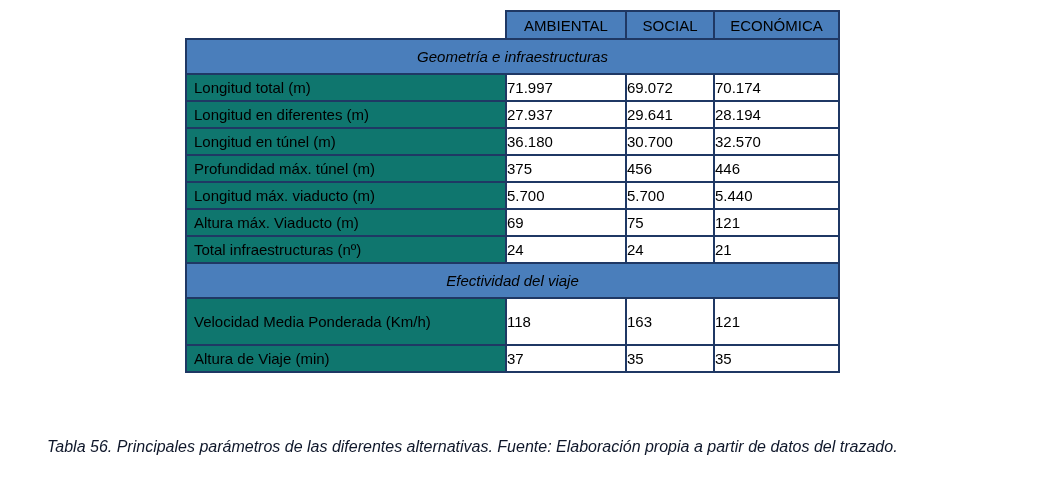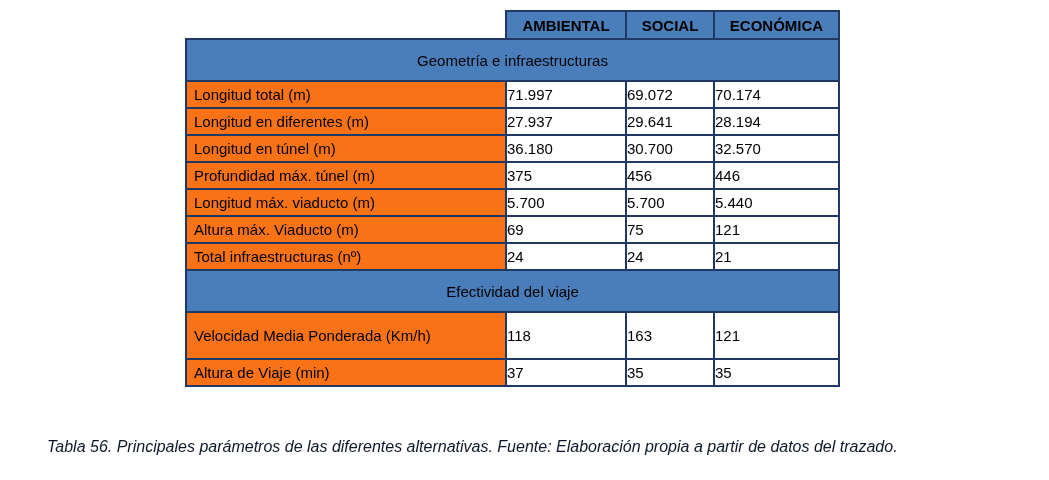--- a/index.html
+++ b/index.html
@@ -32,36 +32,35 @@
     white-space: nowrap;
   }
   .params-table td.blank {
     border: none;
     background: #ffffff;
   }
   .params-table th.col-head {
     background: #4A7EBB;
     text-align: center;
     padding: 0 4px;
-    font-weight: bold;
   }
   .params-table tr.section-row td {
     background: #4A7EBB;
     text-align: center;
   }
   .params-table td.label-cell {
-    background: #f97316;
+    background: #0f766e;
     text-align: left;
     padding-left: 7px;
   }
   .params-table td.value-cell {
     background: #ffffff;
   }
   tr.r-head    { height: 28px; }
-  tr.section-row { height: 42px; }
+  tr.section-row { height: 35px; font-style: italic; }
   tr.r-data    { height: 27px; }
   tr.r-tall    { height: 47px; }
   .caption {
     position: absolute;
     left: 47px;
     top: 438px;
     width: 980px;
     font-size: 16px;
     font-style: italic;
     color: #0f172a;

